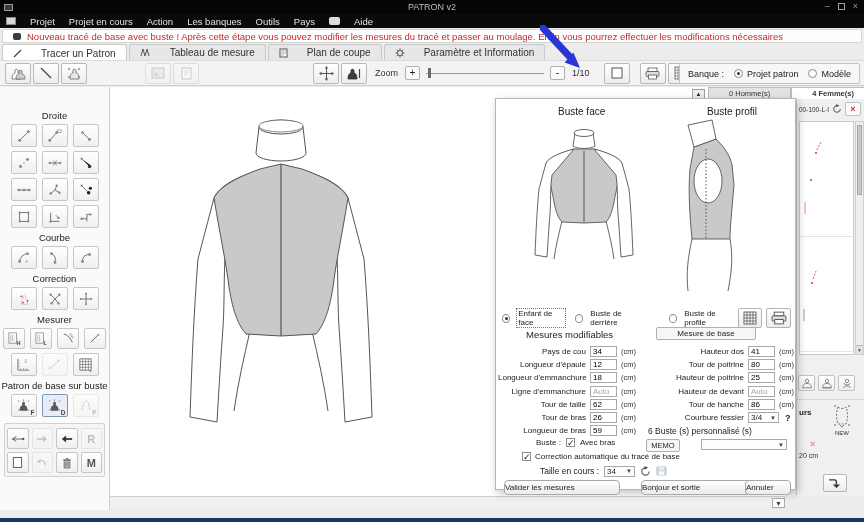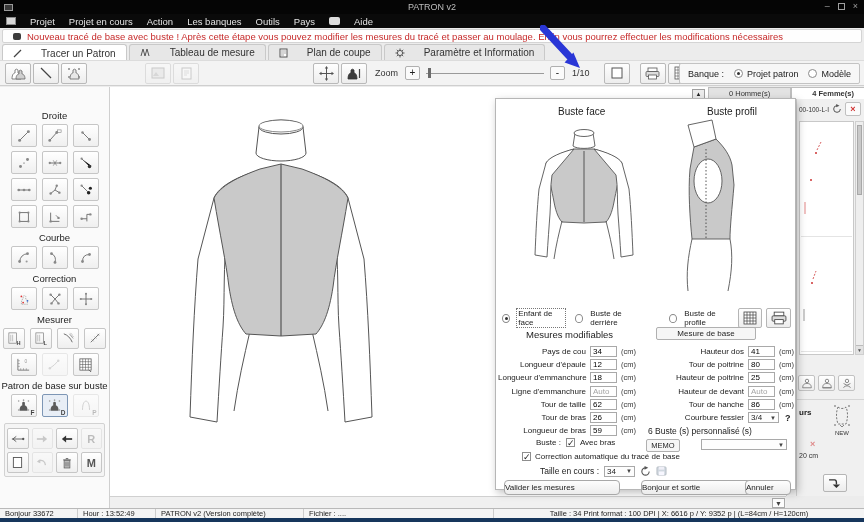--- a/index.html
+++ b/index.html
@@ -903,22 +903,15 @@
       <div class="dbtn" style="left:145px;width:110px"><span>Bonjour et sortie</span></div>
       <div class="dbtn" style="left:249px;width:46px"><span>Annuler</span></div>
     </div>
   </div>
 
   <svg class="blue-arrow" width="46" height="48" viewBox="0 0 46 48">
     <path d="M3,3 L29,31" stroke="#2936d6" stroke-width="7" stroke-linecap="round"></path>
     <polygon points="40,43 24.6,37.5 33.4,27.5" fill="#2936d6"></polygon>
   </svg>
 
-  <div class="statusbar">
-    <div class="scell" style="width:78px">Bonjour 33672</div>
-    <div class="scell" style="width:78px">Hour : 13:52:49</div>
-    <div class="scell" style="width:148px">PATRON v2 (Version complète)</div>
-    <div class="scell" style="width:190px">Fichier :  ....</div>
-    <div class="scell" style="border-right:none;flex:1;justify-content:center">Taille : 34   Print format : 100 DPI   |  X: 6616 p   /  Y: 9352 p   |   (L=84cm / H=120cm)</div>
-  </div>
   <div class="bluestrip"></div>
 
 </div>
 
 </body></html>

